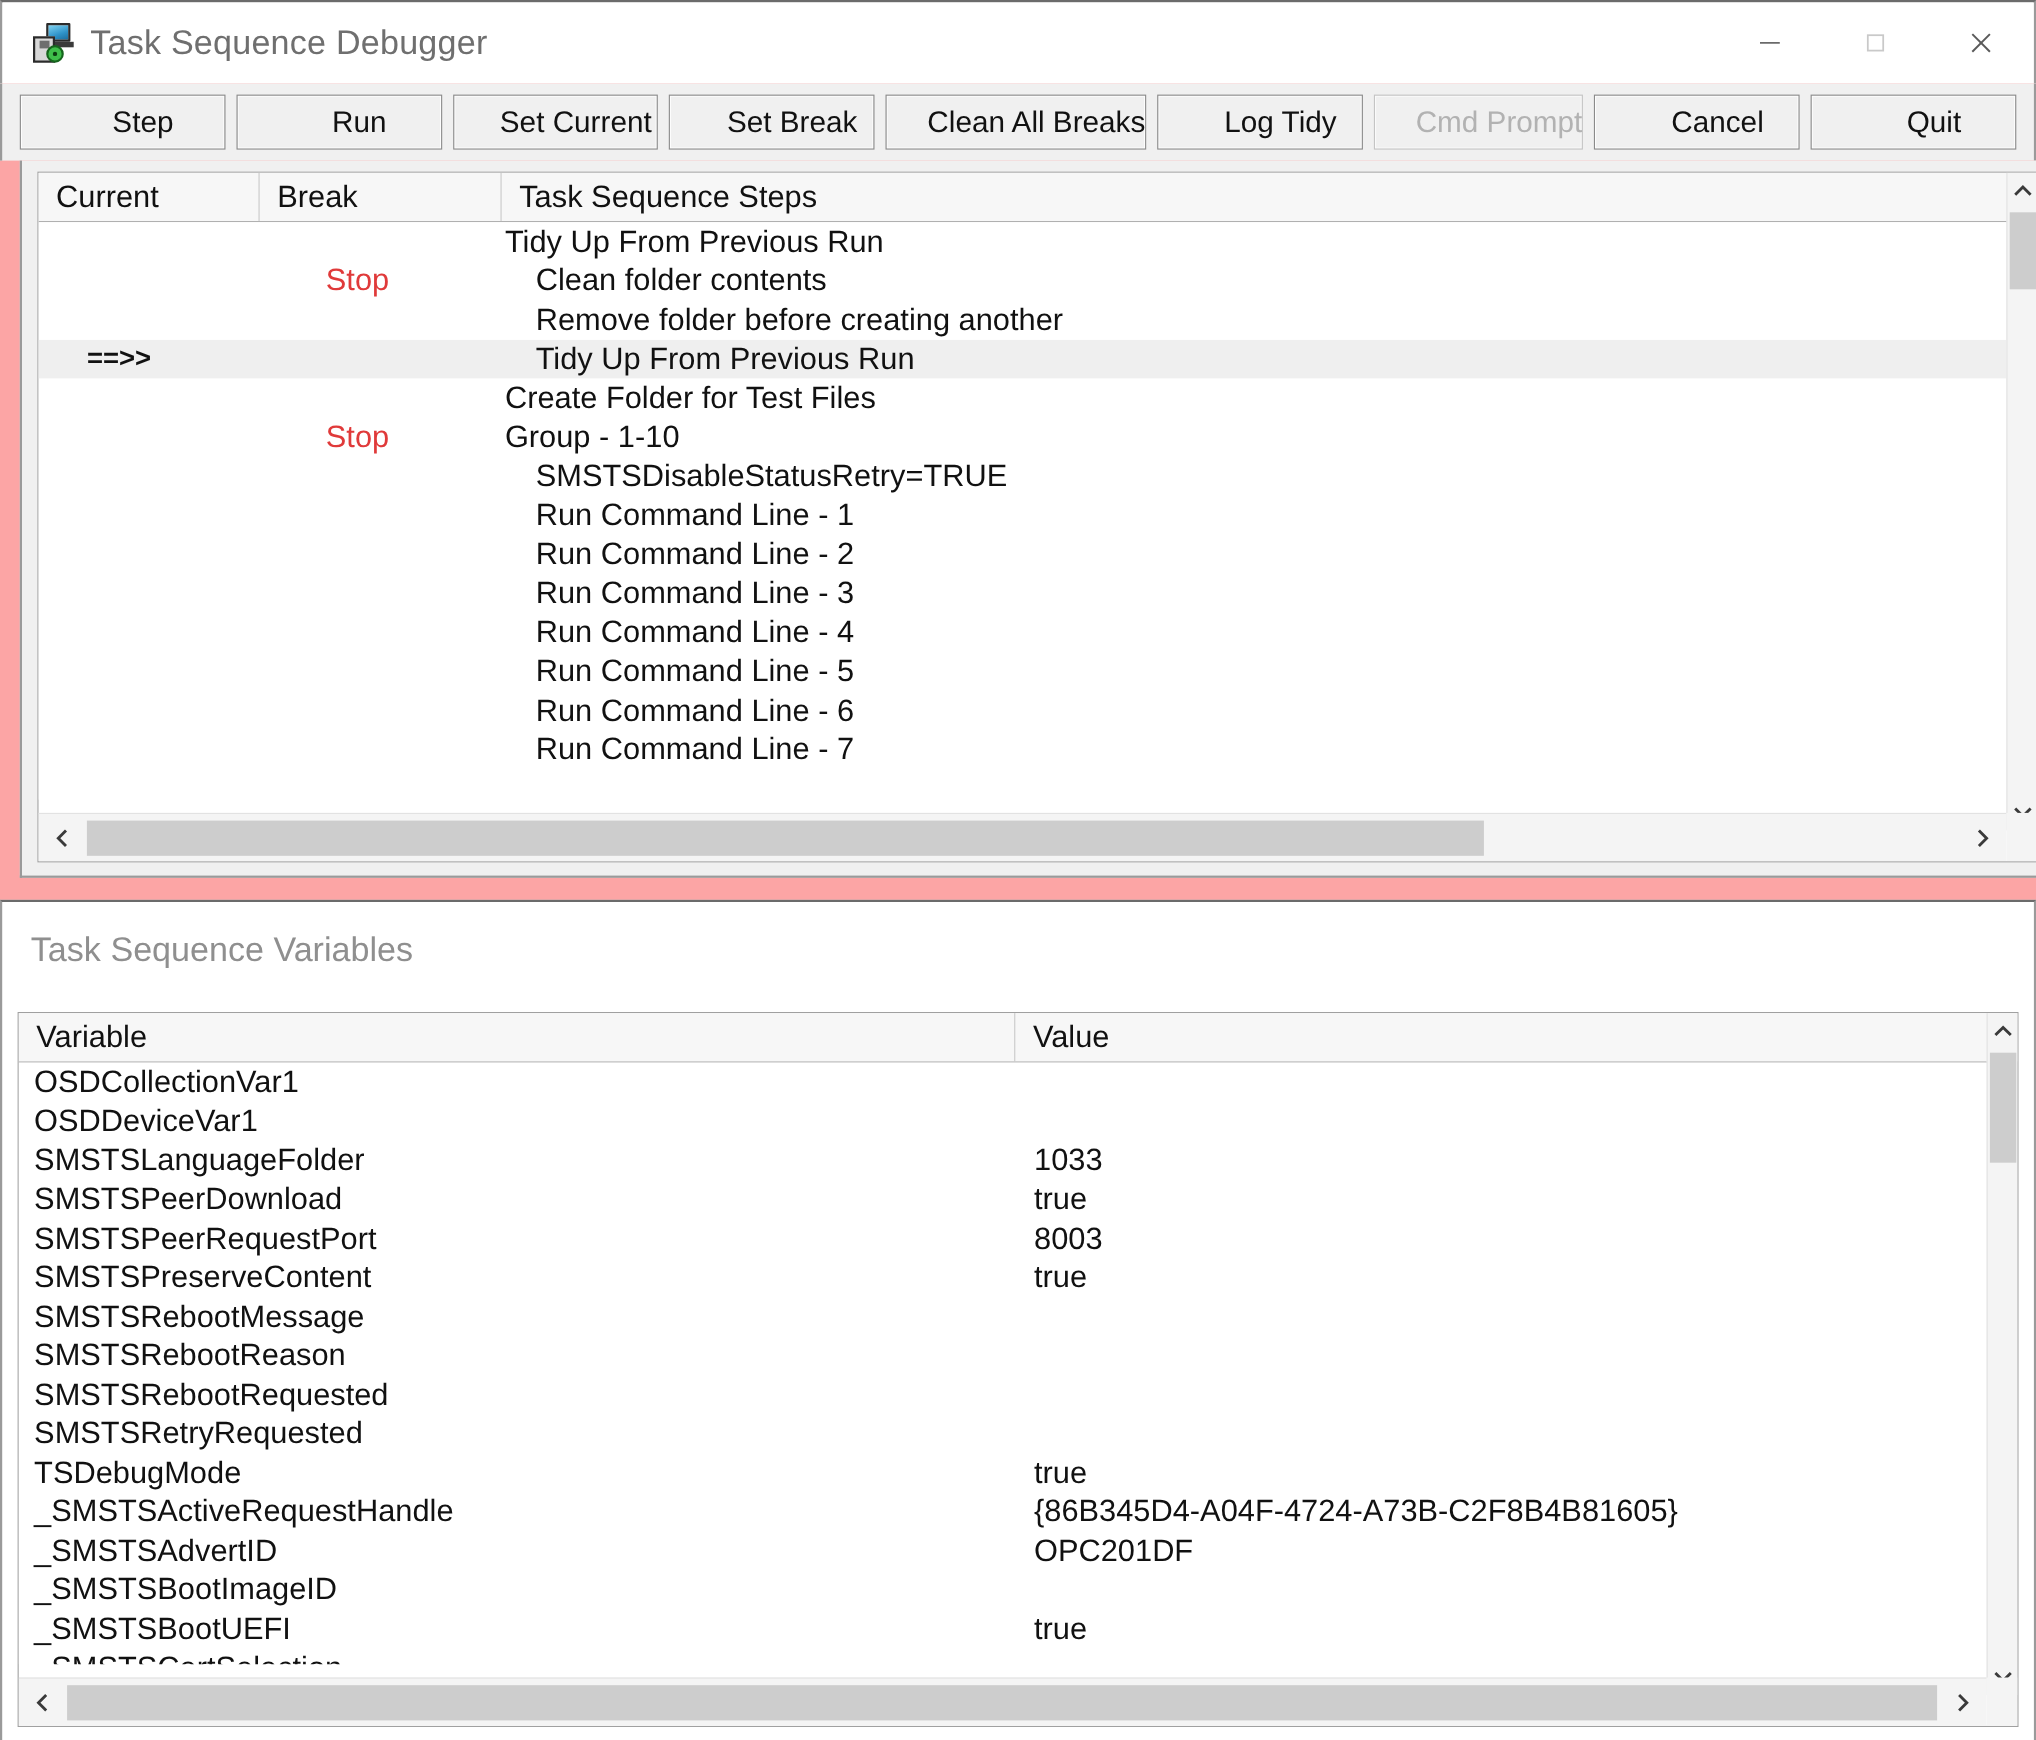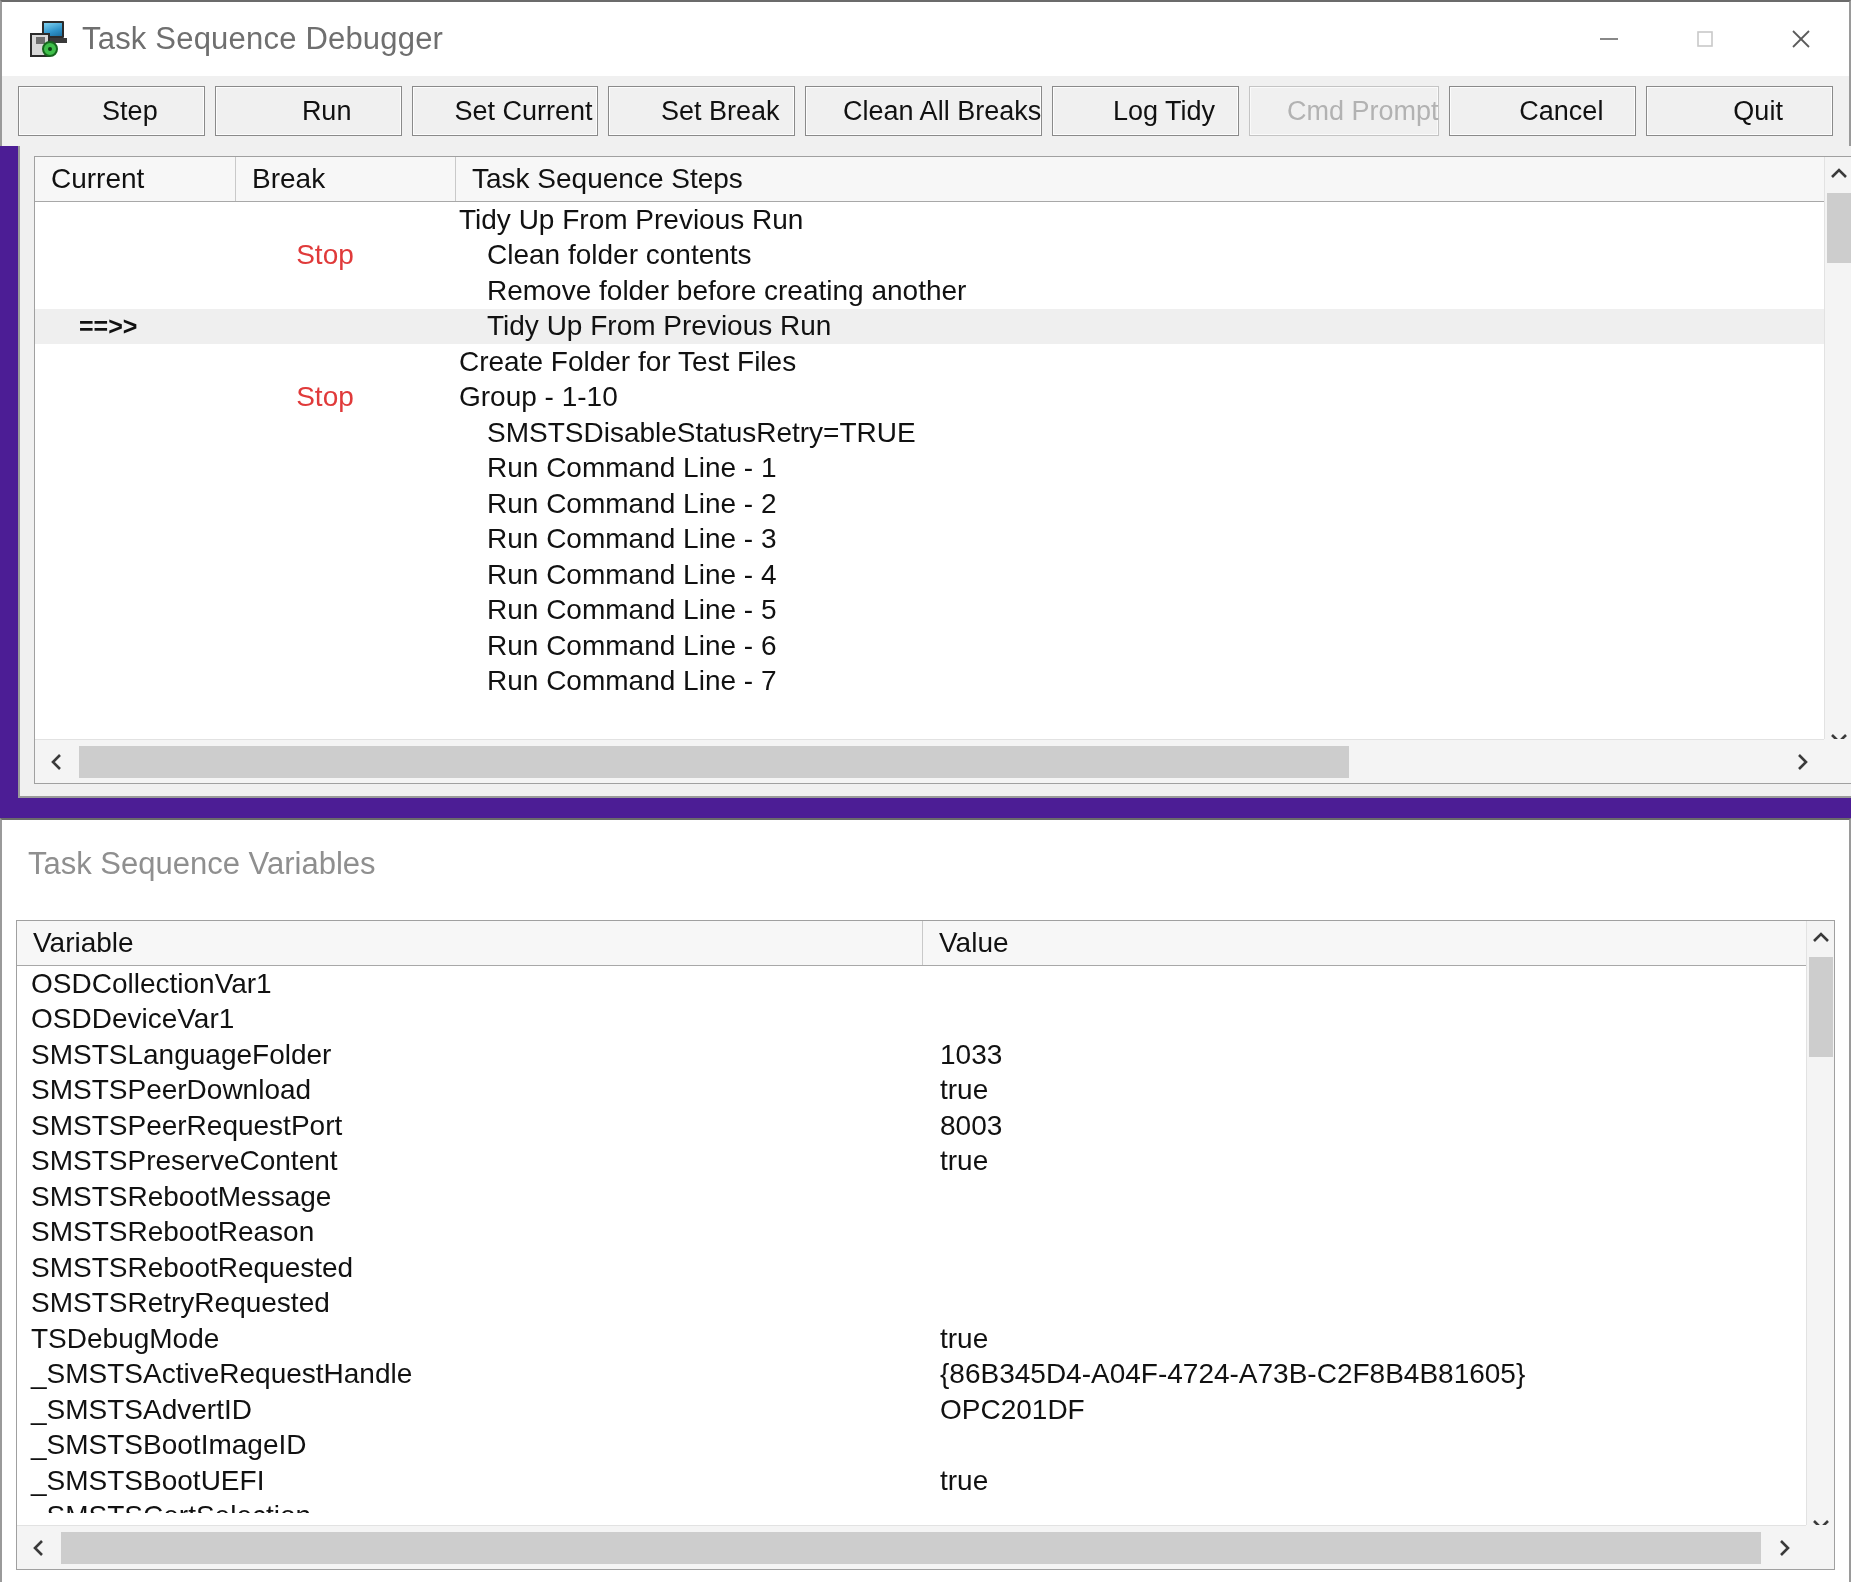--- a/index.html
+++ b/index.html
@@ -4,21 +4,21 @@
 <style>
   html,body{margin:0;padding:0;}
   body{
     width:1851px;height:1582px;
     background:#ffffff;
     font-family:"Liberation Sans", sans-serif;
     overflow:hidden;
   }
   .app{
     position:relative;width:1851px;height:1582px;
-    background:#4c1d95;
+    background:#fca5a5;
     box-sizing:border-box;
   }
 
   
   .titlebar{
     position:absolute;left:0;top:0;width:1851px;height:76px;
     background:#ffffff;
     border-top:2px solid #6b6b6b;
     border-left:2px solid #9a9a9a;
     border-right:2px solid #9a9a9a;

